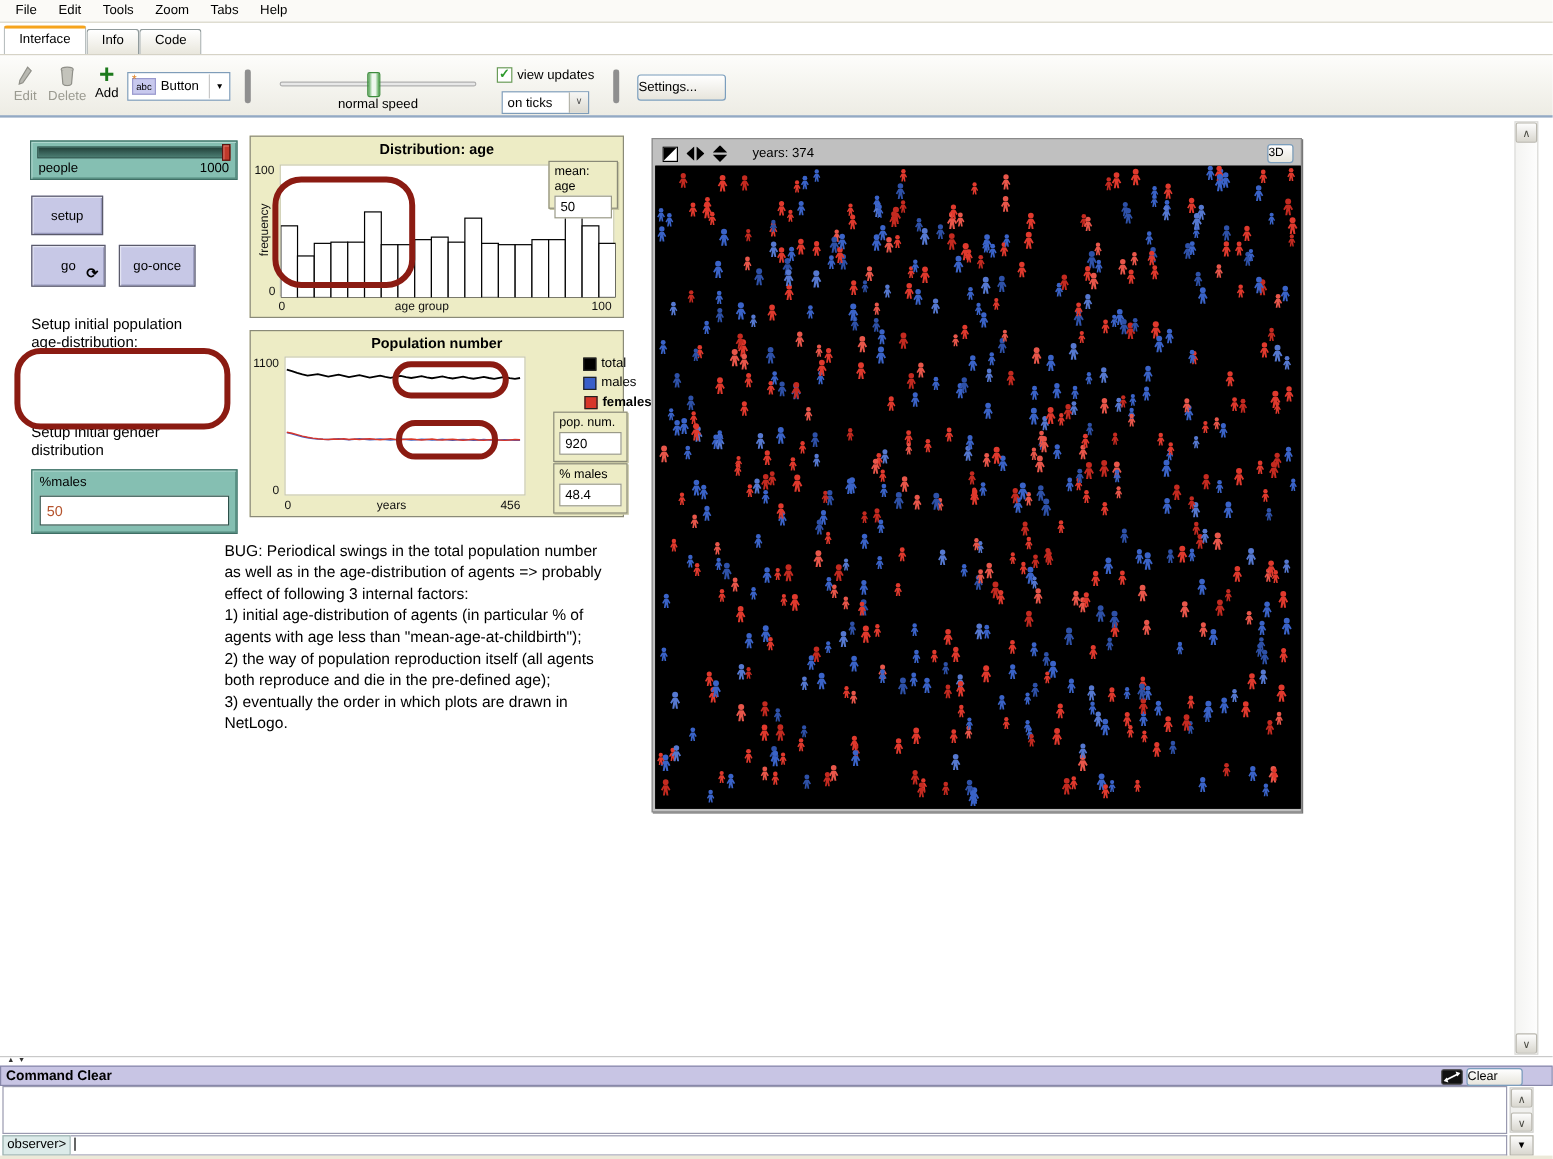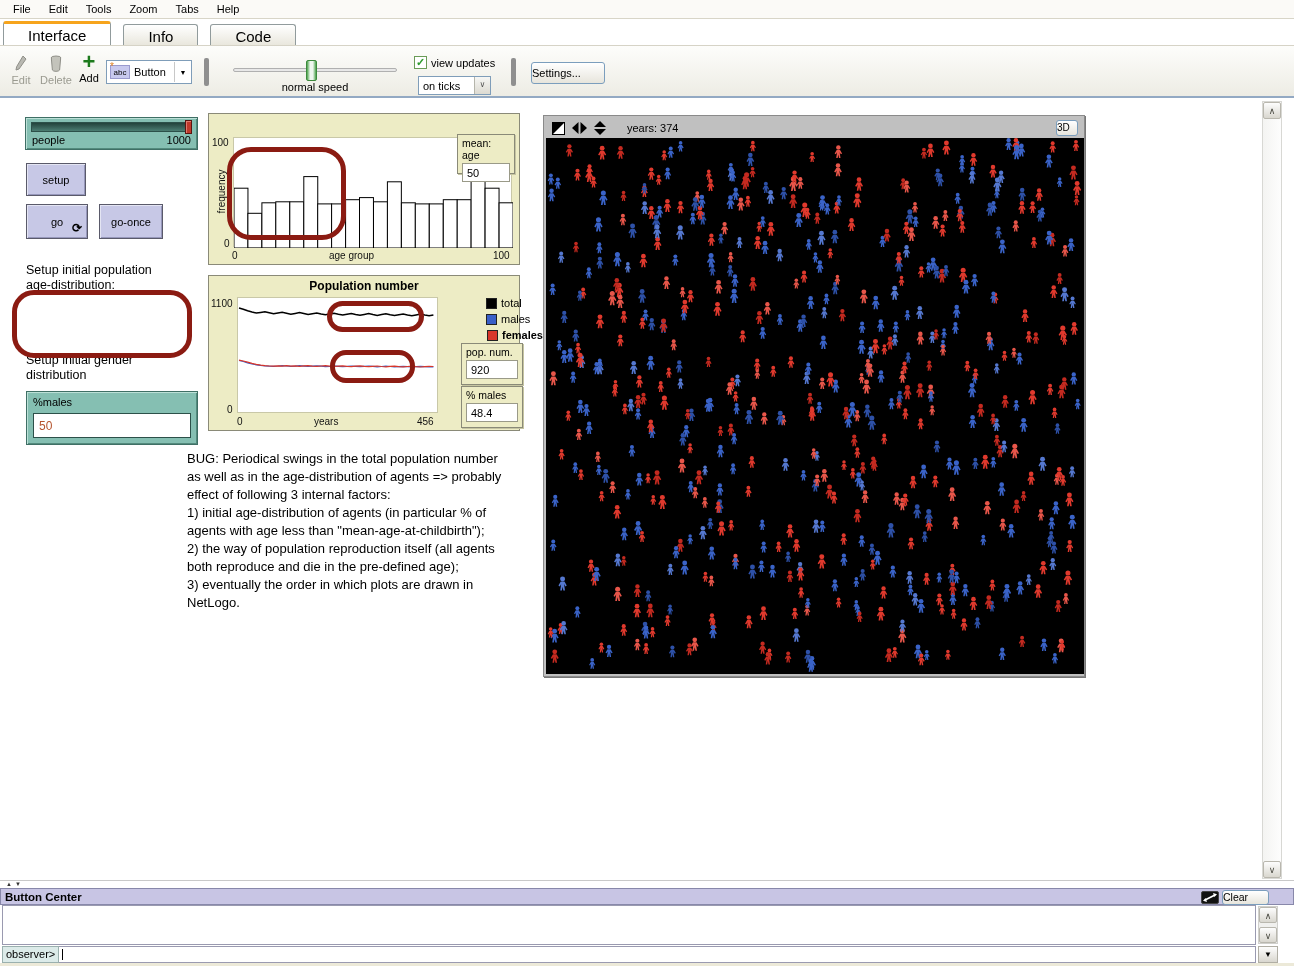--- a/index.html
+++ b/index.html
@@ -7,21 +7,21 @@
     font-family:"Liberation Sans", sans-serif; font-size:11px; color:#000; }
   #app { position:relative; width:1294px; height:966px; background:#fff; }
 
   
   #menubar { position:absolute; left:0; top:0; width:100%; height:19px;
     background:#fbfaf7; border-bottom:1px solid #d8d5c8; display:flex; align-items:center; padding-left:4px; }
   .menu-item { padding:2px 9px; font-size:11px; cursor:default; }
 
   
   #tabbar { position:absolute; left:0; top:20px; width:100%; height:25px; background:#fff; display:flex; align-items:flex-end; padding-left:3px; }
-  .tab { position:relative; height:21px; padding:3px 24px 2px; margin-right:12px; font-size:15px;
+  .tab { position:relative; height:21px; padding:3px 12px 2px; margin-right:0; font-size:11px;
     background:linear-gradient(#ffffff,#e9e7dd); border:1px solid #919b9c; border-bottom:none; border-radius:3px 3px 0 0; }
   .tab.active { height:24px; background:#fff; border-top:3px solid #f6a41c; font-weight:normal; z-index:2; }
 
   
   #toolbar { position:absolute; left:0; top:45px; width:100%; height:53px;
     background:linear-gradient(#fdfdfb,#edece4); border-top:1px solid #d6d3c6; border-bottom:2px solid #93a9c3; }
   .tool-btn { position:absolute; text-align:center; color:#9a9a90; font-size:11px; }
   .tool-btn .glyph { display:block; height:20px; }
   .tool-sep { position:absolute; top:12px; width:5px; height:28px; background:#8f8f8f; border-radius:2px; }
   #widget-chooser { position:absolute; left:106px; top:14px; width:86px; height:24px; background:#fff;
@@ -234,20 +234,21 @@
 distribution</div>
 
     <div id="males-input" class="nl-teal">
       <span>%males</span>
       <div class="box">
         <span>50</span>
       </div>
     </div>
 
     <div class="nl-plot" style="left:208px; top:13px; width:312px; height:152px;">
+      <div class="ptitle">Distribution: age</div>
       <div class="plot-area" style="left:24px; top:23px; width:279px; height:110px;">
         <svg id="hist-svg" width="279" height="110" viewBox="0 0 279 110">
             <rect x="0.0" y="50.2" width="13.95" height="59.8" fill="#ffffff" stroke="#000000" stroke-width="1"></rect>
             <rect x="13.9" y="75.3" width="13.95" height="34.6" fill="#ffffff" stroke="#000000" stroke-width="1"></rect>
             <rect x="27.9" y="64.8" width="13.95" height="45.1" fill="#ffffff" stroke="#000000" stroke-width="1"></rect>
             <rect x="41.8" y="63.8" width="13.95" height="46.2" fill="#ffffff" stroke="#000000" stroke-width="1"></rect>
             <rect x="55.8" y="63.8" width="13.95" height="46.2" fill="#ffffff" stroke="#000000" stroke-width="1"></rect>
             <rect x="69.8" y="38.6" width="13.95" height="71.4" fill="#ffffff" stroke="#000000" stroke-width="1"></rect>
             <rect x="83.7" y="65.9" width="13.95" height="44.1" fill="#ffffff" stroke="#000000" stroke-width="1"></rect>
             <rect x="97.6" y="65.9" width="13.95" height="44.1" fill="#ffffff" stroke="#000000" stroke-width="1"></rect>
@@ -980,21 +981,21 @@
   <div id="main-scroll">
     <div class="scroll-btn" style="top:0;">∧</div>
     <div class="scroll-btn" style="bottom:0;">∨</div>
   </div>
 
   <div id="splitter">
     <span class="tris">▲▼</span>
   </div>
 
   <div id="cc-header">
-    <span id="cc-title">Button Center</span>
+    <span id="cc-title">Command Clear</span>
     <div id="cc-popout">
       <svg width="16" height="11" viewBox="0 0 16 11">
           <path d="M3 8 L13 3" stroke="#fff" stroke-width="1.6"></path>
           <path d="M11 1 L15 2.2 L12.4 5 Z" fill="#fff"></path>
           <path d="M5 10 L1 8.8 L3.6 6 Z" fill="#fff"></path>
         </svg>
     </div>
     <div id="cc-clear" class="xp-btn">Clear</div>
   </div>
   <div id="cc-output"></div>

